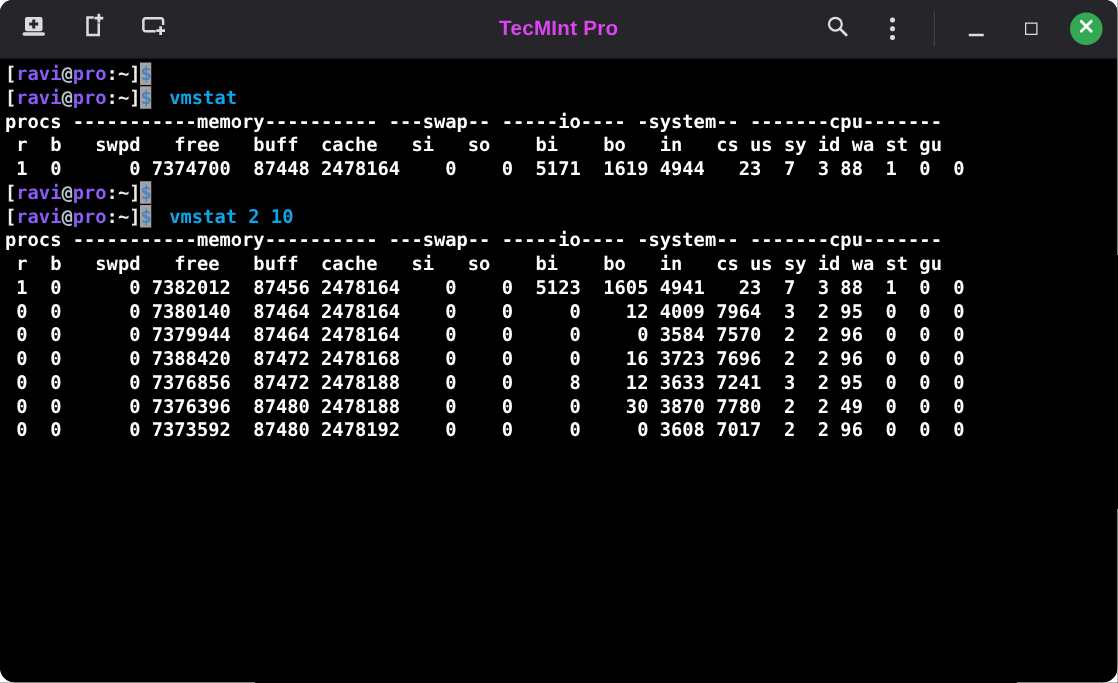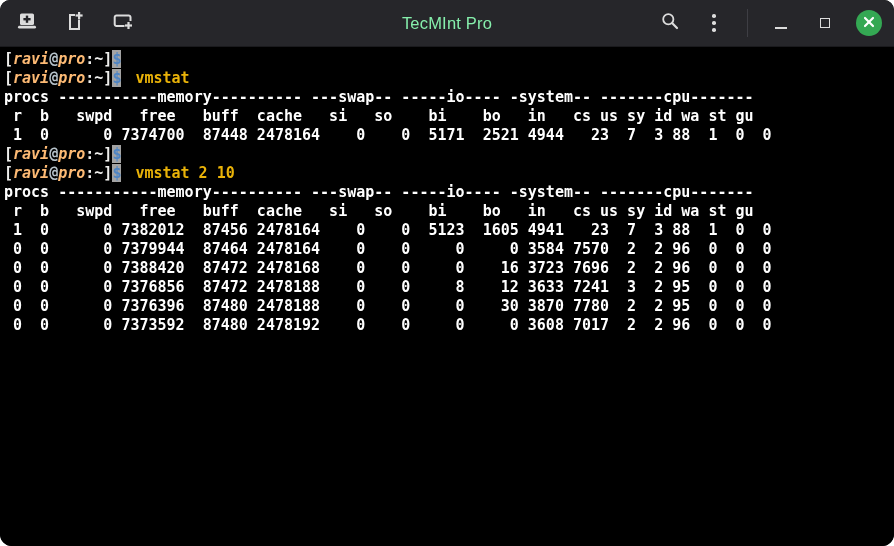--- a/index.html
+++ b/index.html
@@ -10,40 +10,40 @@
   }
   .titlebar{
     position:relative;height:47px;background:#26262a;
     display:flex;align-items:center;border-bottom:1px solid #1a1a1d;
     box-sizing:border-box;
   }
   .tb-left{display:flex;align-items:center;gap:22px;padding-left:14px;z-index:2;}
   .tb-right{display:flex;align-items:center;margin-left:auto;padding-right:12px;gap:18px;z-index:2;}
   .title{
     position:absolute;left:0;right:0;text-align:center;
-    color:#86efac;font-weight:normal;font-size:16.5px;letter-spacing:.2px;z-index:1;
+    color:#d946ef;font-weight:bold;font-size:16.5px;letter-spacing:.2px;z-index:1;
   }
   .icon-btn{display:flex;align-items:center;justify-content:center;width:26px;height:26px;cursor:pointer;}
   .kebab{display:flex;flex-direction:column;gap:3.5px;align-items:center;}
   .kebab span{width:3.5px;height:3.5px;border-radius:50%;background:#dcdcdc;display:block;}
   .tb-sep{width:1px;height:28px;background:#3e3e44;margin:0 2px;}
   .min-glyph{width:12px;height:2px;background:#dcdcdc;margin-top:10px;}
   .max-glyph{width:10px;height:10px;border:1.6px solid #dcdcdc;box-sizing:border-box;background:transparent;}
   .close-btn{width:26px;height:26px;border-radius:50%;background:#34a853;display:flex;align-items:center;justify-content:center;cursor:pointer;}
   .terminal{
     background:#000000;height:499px;box-sizing:border-box;
     padding:3px 0 0 4px;cursor:text;
     font-family:"DejaVu Sans Mono",monospace;font-size:15px;font-weight:bold;
   }
   .line{white-space:pre;line-height:19px;height:19px;color:#ffffff;}
   .c-white{color:#eeeeec;}
-  .c-yellow{color:#fdba74;font-style:italic;}
+  .c-yellow{color:#8b5cf6;}
   .c-at{color:#b8c4cc;}
   .c-dollar{color:#4d84c4;background:#a3a3a3;}
-  .c-cmd{color:#eab308;margin-left:14px;}
+  .c-cmd{color:#0ea5e9;margin-left:14px;}
 </style>
 </head>
 <body>
 
 <div class="window">
 
   <div class="titlebar">
     <div class="tb-left">
       <div class="icon-btn">
         <span>
@@ -109,25 +109,26 @@
         </span>
       </div>
     </div>
   </div>
 
   <div class="terminal" id="terminal">
       <div class="line"><span class="c-white">[</span><span class="c-yellow">ravi</span><span class="c-at">@</span><span class="c-yellow">pro</span><span class="c-white">:</span><span class="c-white">~</span><span class="c-white">]</span><span class="c-dollar">$</span><span class="c-cmd"></span></div>
       <div class="line"><span class="c-white">[</span><span class="c-yellow">ravi</span><span class="c-at">@</span><span class="c-yellow">pro</span><span class="c-white">:</span><span class="c-white">~</span><span class="c-white">]</span><span class="c-dollar">$</span><span class="c-cmd">vmstat</span></div>
       <div class="line">procs -----------memory---------- ---swap-- -----io---- -system-- -------cpu-------</div>
       <div class="line"> r  b   swpd   free   buff  cache   si   so    bi    bo   in   cs us sy id wa st gu</div>
-      <div class="line"> 1  0      0 7374700  87448 2478164    0    0  5171  2521 4944   23  7  3 88  1  0  0</div>
+      <div class="line"> 1  0      0 7374700  87448 2478164    0    0  5171  1619 4944   23  7  3 88  1  0  0</div>
       <div class="line"><span class="c-white">[</span><span class="c-yellow">ravi</span><span class="c-at">@</span><span class="c-yellow">pro</span><span class="c-white">:</span><span class="c-white">~</span><span class="c-white">]</span><span class="c-dollar">$</span><span class="c-cmd"></span></div>
       <div class="line"><span class="c-white">[</span><span class="c-yellow">ravi</span><span class="c-at">@</span><span class="c-yellow">pro</span><span class="c-white">:</span><span class="c-white">~</span><span class="c-white">]</span><span class="c-dollar">$</span><span class="c-cmd">vmstat 2 10</span></div>
       <div class="line">procs -----------memory---------- ---swap-- -----io---- -system-- -------cpu-------</div>
       <div class="line"> r  b   swpd   free   buff  cache   si   so    bi    bo   in   cs us sy id wa st gu</div>
       <div class="line"> 1  0      0 7382012  87456 2478164    0    0  5123  1605 4941   23  7  3 88  1  0  0</div>
+      <div class="line"> 0  0      0 7380140  87464 2478164    0    0     0    12 4009 7964  3  2 95  0  0  0</div>
       <div class="line"> 0  0      0 7379944  87464 2478164    0    0     0     0 3584 7570  2  2 96  0  0  0</div>
       <div class="line"> 0  0      0 7388420  87472 2478168    0    0     0    16 3723 7696  2  2 96  0  0  0</div>
       <div class="line"> 0  0      0 7376856  87472 2478188    0    0     8    12 3633 7241  3  2 95  0  0  0</div>
-      <div class="line"> 0  0      0 7376396  87480 2478188    0    0     0    30 3870 7780  2  2 95  0  0  0</div>
+      <div class="line"> 0  0      0 7376396  87480 2478188    0    0     0    30 3870 7780  2  2 49  0  0  0</div>
       <div class="line"> 0  0      0 7373592  87480 2478192    0    0     0     0 3608 7017  2  2 96  0  0  0</div>
     </div>
 </div>
 
 </body></html>

